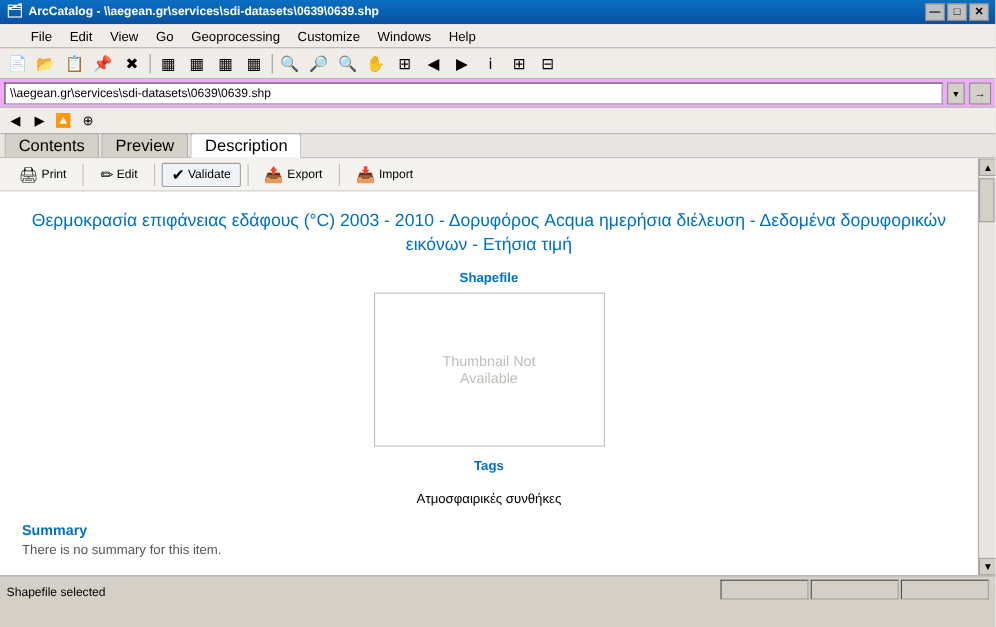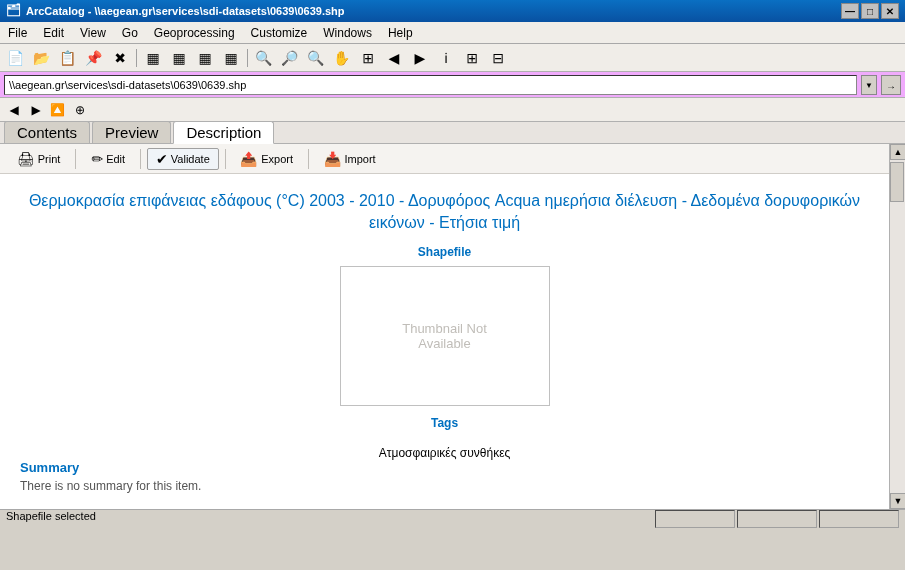--- a/index.html
+++ b/index.html
@@ -22,21 +22,21 @@
     .title-bar-buttons { display: flex; gap: 2px; }
     .title-btn {
       width: 18px; height: 16px; background: #c0c0c0; border: 1px solid #888;
       display: flex; align-items: center; justify-content: center; font-size: 10px;
       cursor: pointer; color: black;
     }
 
     
     .menu-bar {
       background: #f0ede8; border-bottom: 1px solid #a8a8a8;
-      height: 22px; display: flex; align-items: center; padding: 0 0;
+      height: 22px; display: flex; align-items: center; padding: 0 20px;
     }
     .menu-item {
       padding: 2px 8px; font-size: 12px; cursor: pointer;
     }
 
     
     .toolbar {
       background: #f0ede8; border-bottom: 1px solid #b0b0b0;
       height: 28px; display: flex; align-items: center; padding: 0 4px; gap: 2px;
     }
@@ -150,35 +150,36 @@
       color: #c0bdb8; font-size: 13px; text-align: center;
     }
 
     
     .tags-label {
       color: #0070c0; font-weight: bold; font-size: 12px;
       text-align: center; margin-bottom: 16px;
     }
     .tags-value {
       text-align: center; font-size: 12px; color: black;
+      margin-bottom: 14px;
     }
 
     
     .summary-heading {
       color: #0070c0; font-weight: bold; font-size: 13px;
       margin-bottom: 4px;
     }
     .summary-text {
       font-size: 12px; color: #555;
     }
 
     
     .status-bar {
       background: #d4d0c8; border-top: 1px solid #a8a8a8;
-      height: 22px; display: flex; align-items: flex-start; padding: 0 6px;
+      height: 22px; display: flex; align-items: flex-end; padding: 0 6px;
       font-size: 11px;
     }
     .status-text { flex: 1; }
     .status-panels { display: flex; gap: 2px; }
     .status-panel {
       border: 1px inset #a0a0a0; background: #d4d0c8;
       height: 18px; width: 80px; padding: 0 4px;
     }
   </style>
 </head>

